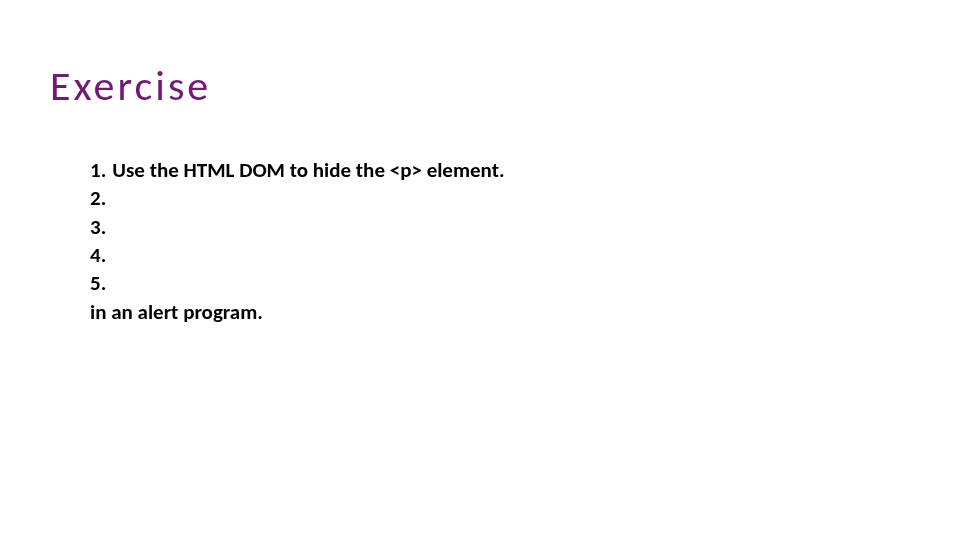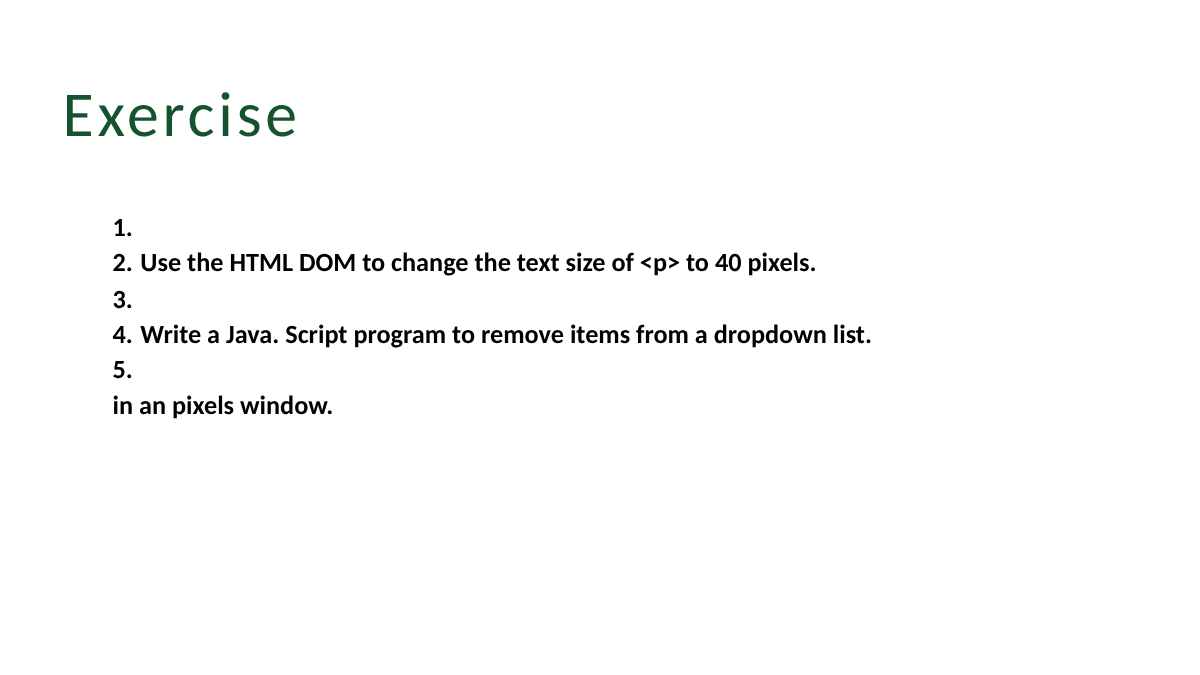--- a/index.html
+++ b/index.html
@@ -12,24 +12,24 @@
       height: 540px;
       background: #ffffff;
       font-family: Calibri, "Segoe UI", Arial, sans-serif;
       color: #000000;
       overflow: hidden;
     }
     .slide {
       padding: 60px 50px 0 50px;
     }
     .title {
-      font-size: 51px;
+      font-size: 42px;
       font-weight: 400;
       letter-spacing: 3px;
-      color: #14532d;
+      color: #701a75;
       margin-bottom: 45px;
     }
     .list-container {
       padding-left: 40px;
       font-size: 21px;
       font-weight: 700;
       line-height: 1.35;
       color: #000000;
     }
     .list-item {
@@ -46,30 +46,29 @@
     }
   </style>
 </head>
 <body>
 
 <div class="slide">
   <h1 class="title">Exercise</h1>
   <div class="list-container">
     <div class="list-item">
       <span class="list-number">1.</span>
+      <span class="list-text">Use the HTML DOM to hide the &lt;p&gt; element.</span>
     </div>
     <div class="list-item">
       <span class="list-number">2.</span>
-      <span class="list-text">Use the HTML DOM to change the text size of &lt;p&gt; to 40 pixels.</span>
     </div>
     <div class="list-item">
       <span class="list-number">3.</span>
     </div>
     <div class="list-item">
       <span class="list-number">4.</span>
-      <span class="list-text">Write a Java. Script program to remove items from a dropdown list.</span>
     </div>
     <div class="list-item">
       <span class="list-number">5.</span>
     </div>
-    <div class="continuation"> in an pixels window.</div>
+    <div class="continuation"> in an alert program.</div>
   </div>
 </div>
 
 </body></html>

